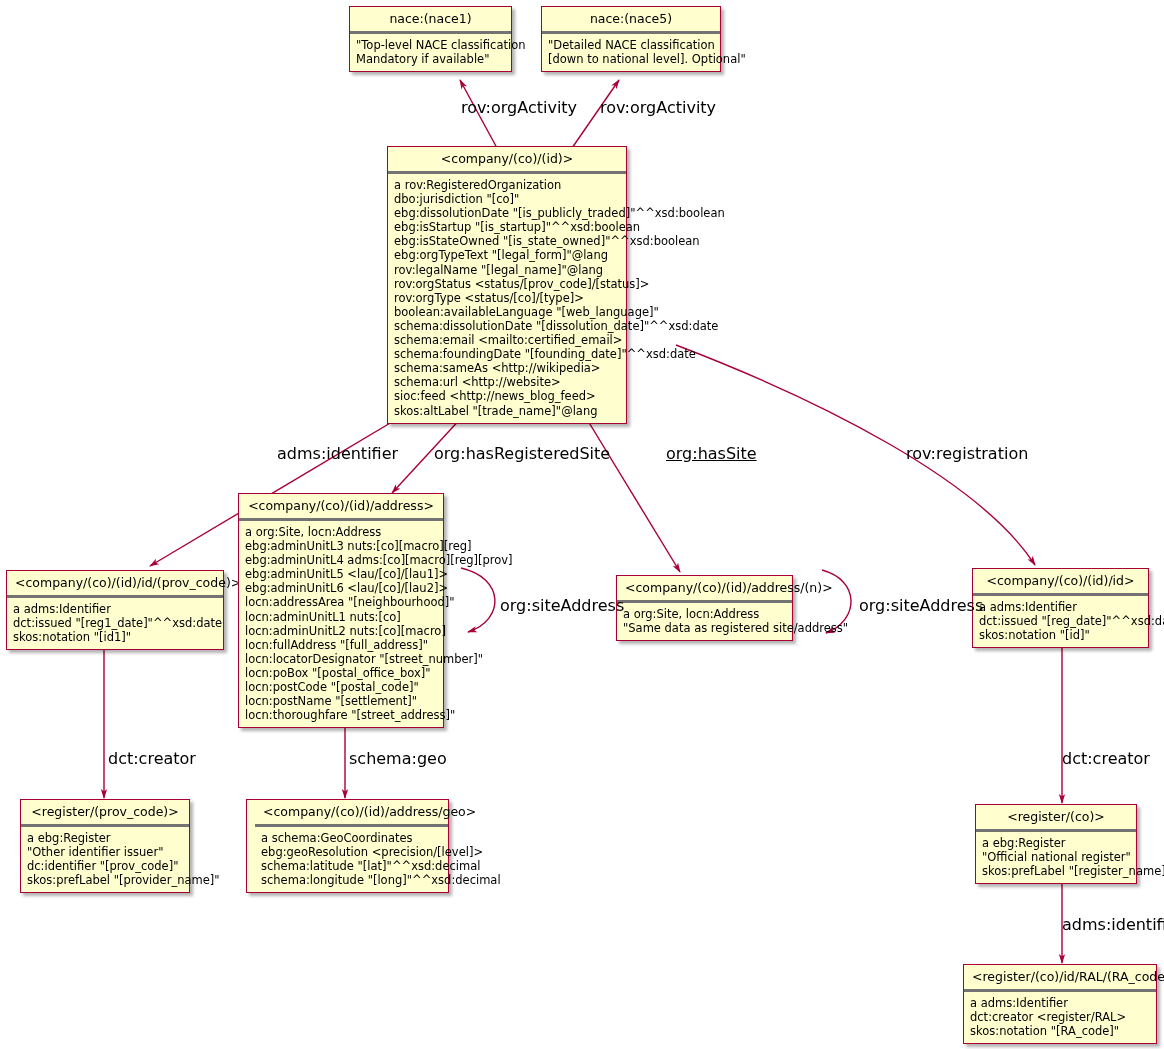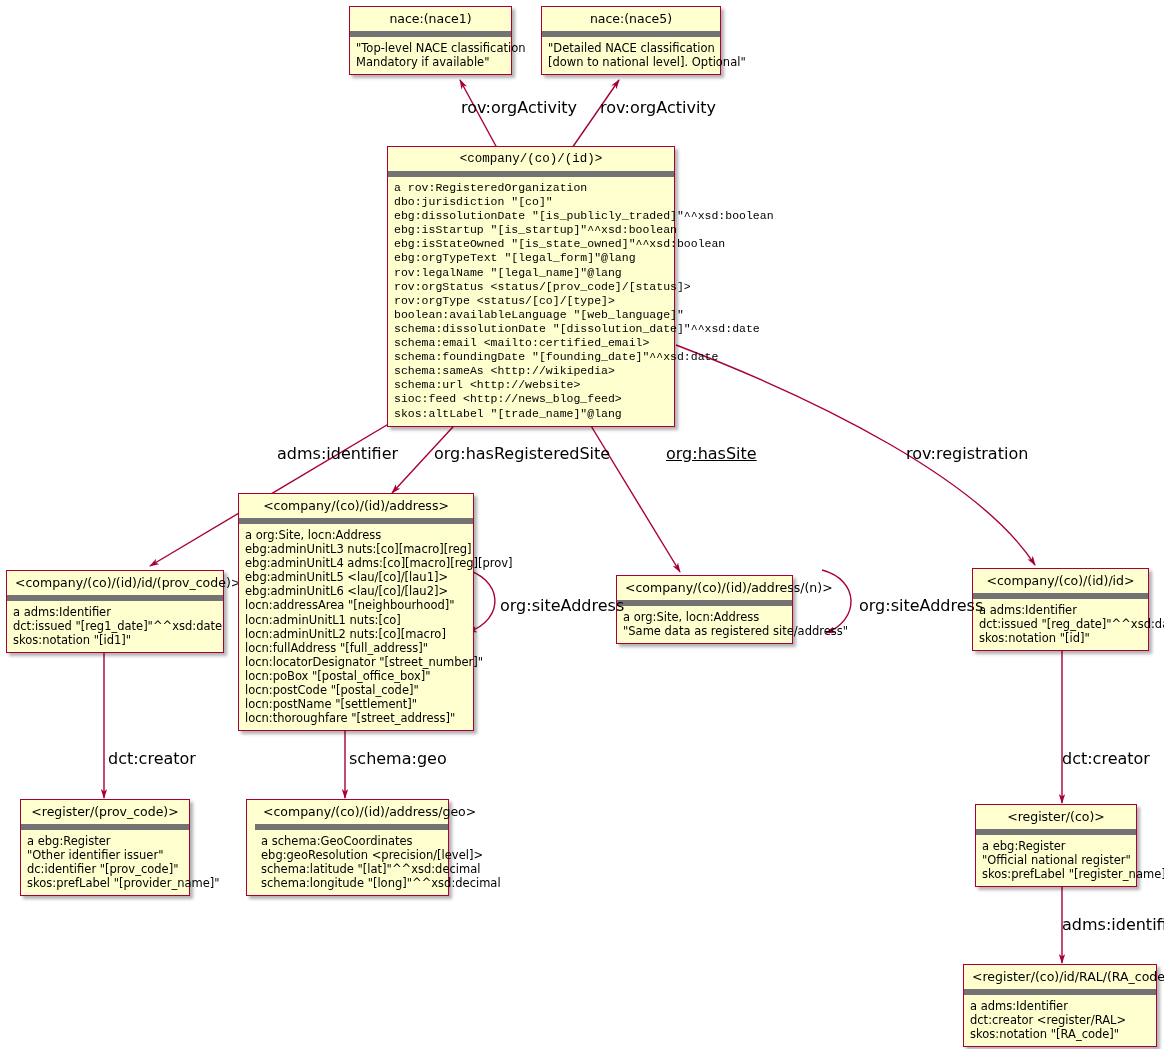--- a/index.html
+++ b/index.html
@@ -18,21 +18,21 @@
     border:1px solid #A80036;
     box-shadow:3px 3px 3px rgba(0,0,0,0.30);
     box-sizing:border-box;
     z-index:5;
   }
   .node .title{
     text-align:center;
     font-size:12.5px;
     color:#000000;
     padding:5px 8px 5px 8px;
-    border-bottom:6px solid #737373;
+    border-bottom:3px solid #737373;
     white-space:nowrap;
     line-height:14px;
   }
   .node .body{
     padding:4px 6px 5px 6px;
     font-size:11.5px;
     line-height:14.1px;
     color:#000000;
   }
   .node .body .ln{white-space:nowrap;}
@@ -107,21 +107,21 @@
   </div>
 
   <div class="node" style="left:541px;top:6px;width:180px;">
     <div class="title">nace:(nace5)</div>
     <div class="body">
       <div class="ln">"Detailed NACE classification</div>
       <div class="ln">[down to national level]. Optional"</div>
     </div>
   </div>
 
-  <div class="node center" style="left:387px;top:146px;width:288px;font-family:Liberation Mono, monospace;">
+  <div class="node center" style="left:387px;top:146px;width:240px;">
     <div class="title">&lt;company/(co)/(id)&gt;</div>
     <div class="body">
       <div class="ln">a rov:RegisteredOrganization</div>
       <div class="ln">dbo:jurisdiction "[co]"</div>
       <div class="ln">ebg:dissolutionDate "[is_publicly_traded]"^^xsd:boolean</div>
       <div class="ln">ebg:isStartup "[is_startup]"^^xsd:boolean</div>
       <div class="ln">ebg:isStateOwned "[is_state_owned]"^^xsd:boolean</div>
       <div class="ln">ebg:orgTypeText "[legal_form]"@lang</div>
       <div class="ln">rov:legalName "[legal_name]"@lang</div>
       <div class="ln">rov:orgStatus &lt;status/[prov_code]/[status]&gt;</div>
@@ -139,21 +139,21 @@
 
   <div class="node" style="left:6px;top:570px;width:218px;">
     <div class="title">&lt;company/(co)/(id)/id/(prov_code)&gt;</div>
     <div class="body">
       <div class="ln">a adms:Identifier</div>
       <div class="ln">dct:issued "[reg1_date]"^^xsd:date</div>
       <div class="ln">skos:notation "[id1]"</div>
     </div>
   </div>
 
-  <div class="node" style="left:238px;top:493px;width:236px;">
+  <div class="node" style="left:238px;top:493px;width:206px;">
     <div class="title">&lt;company/(co)/(id)/address&gt;</div>
     <div class="body">
       <div class="ln">a org:Site, locn:Address</div>
       <div class="ln">ebg:adminUnitL3 nuts:[co][macro][reg]</div>
       <div class="ln">ebg:adminUnitL4 adms:[co][macro][reg][prov]</div>
       <div class="ln">ebg:adminUnitL5 &lt;lau/[co]/[lau1]&gt;</div>
       <div class="ln">ebg:adminUnitL6 &lt;lau/[co]/[lau2]&gt;</div>
       <div class="ln">locn:addressArea "[neighbourhood]"</div>
       <div class="ln">locn:adminUnitL1 nuts:[co]</div>
       <div class="ln">locn:adminUnitL2 nuts:[co][macro]</div>

